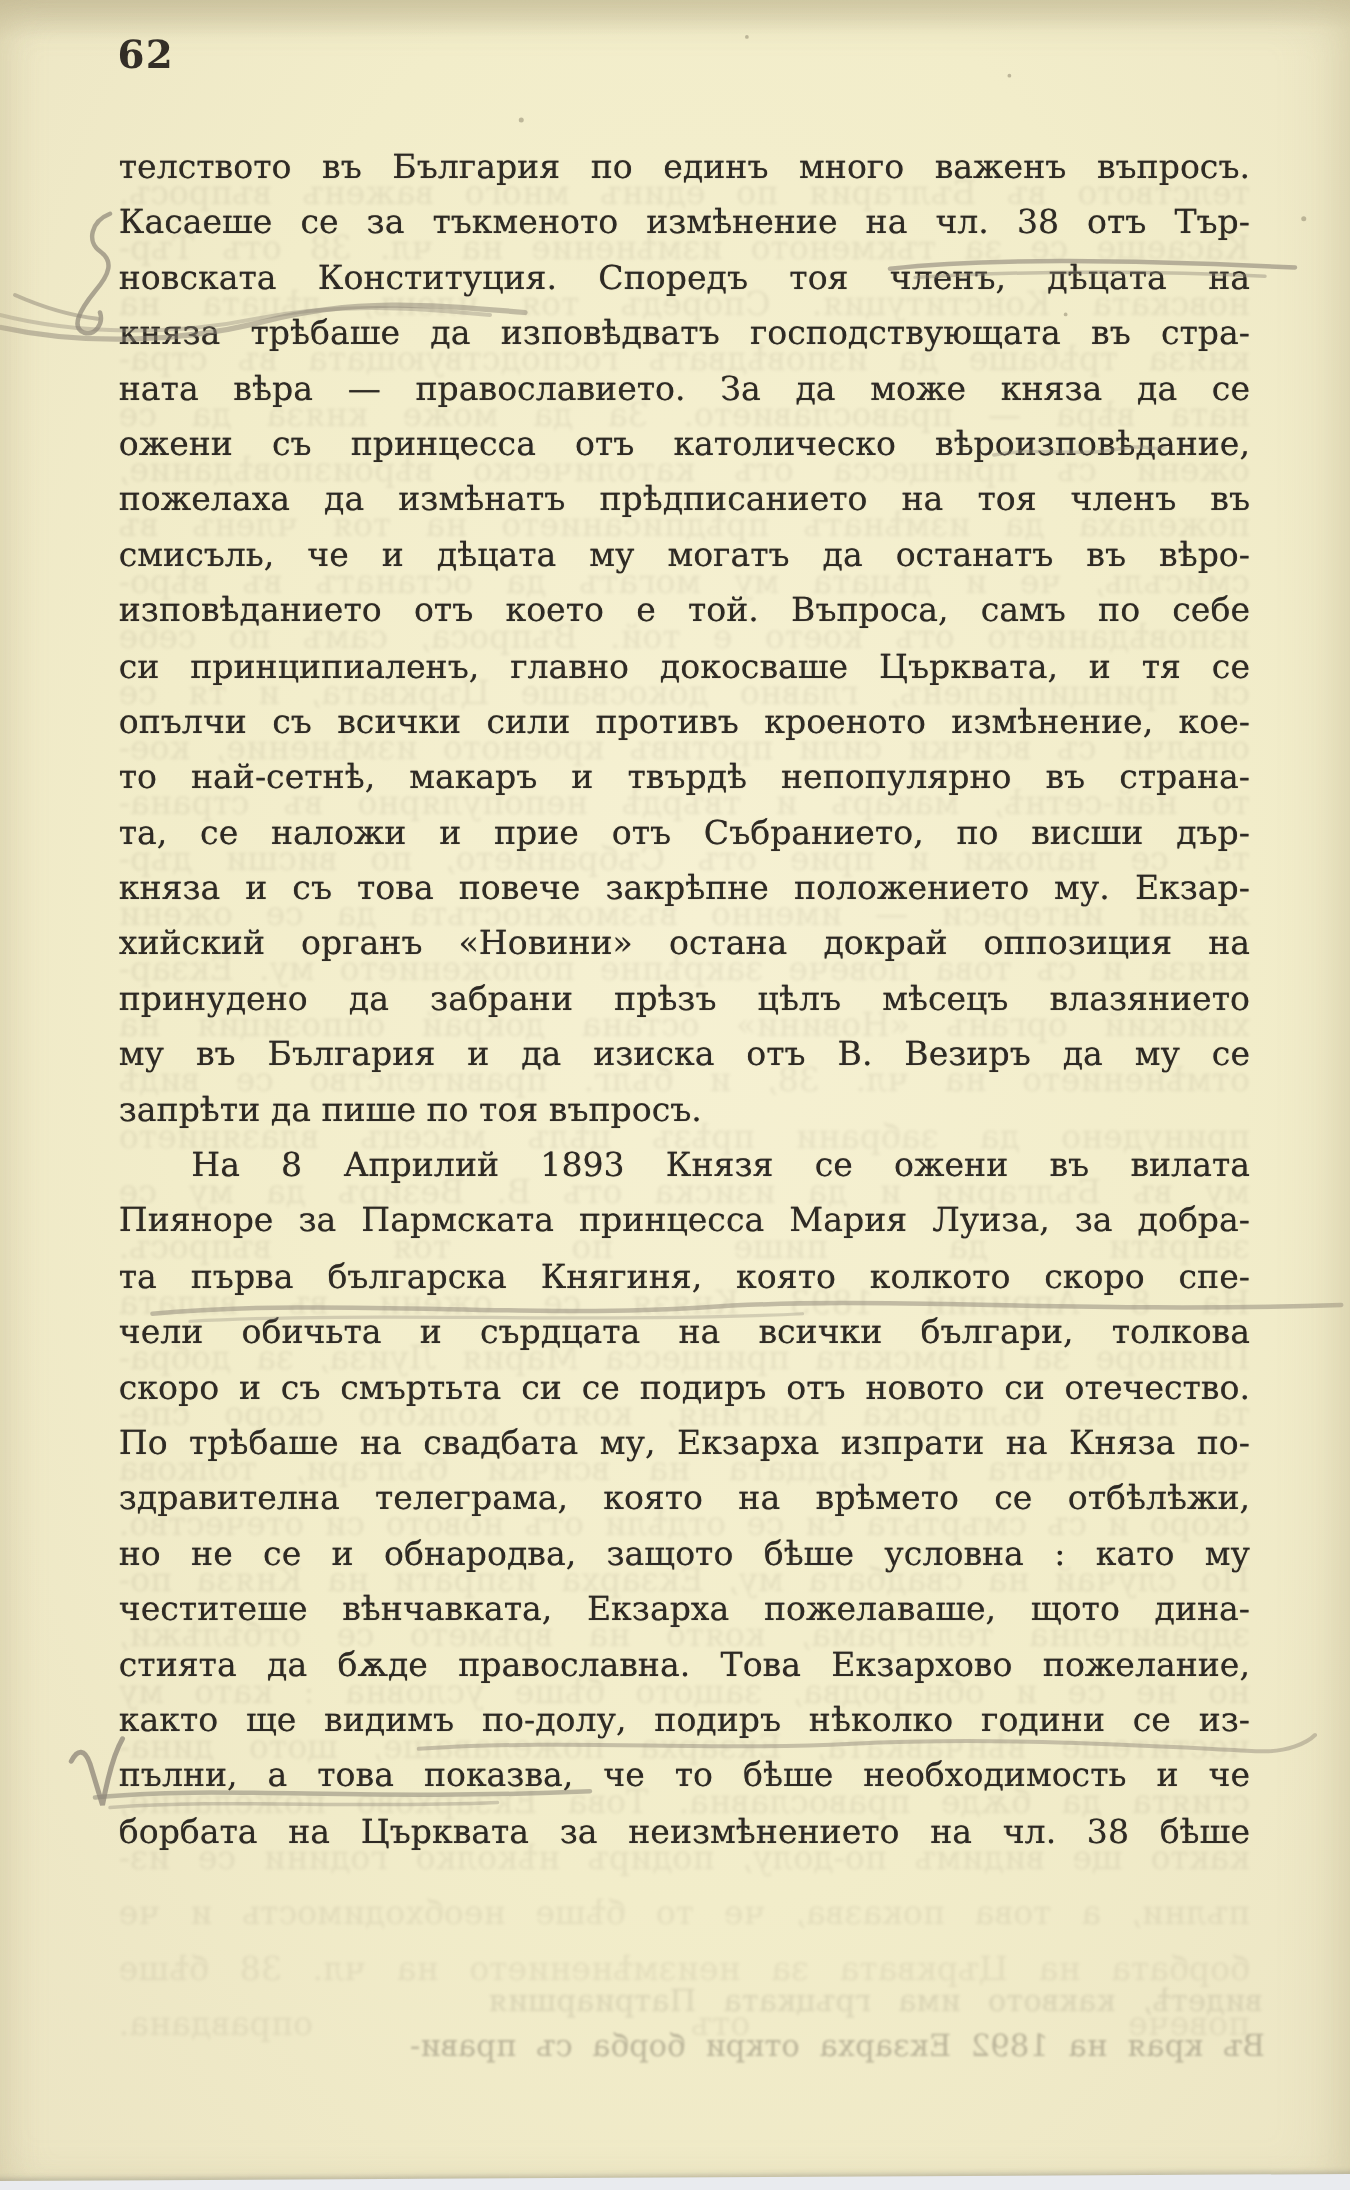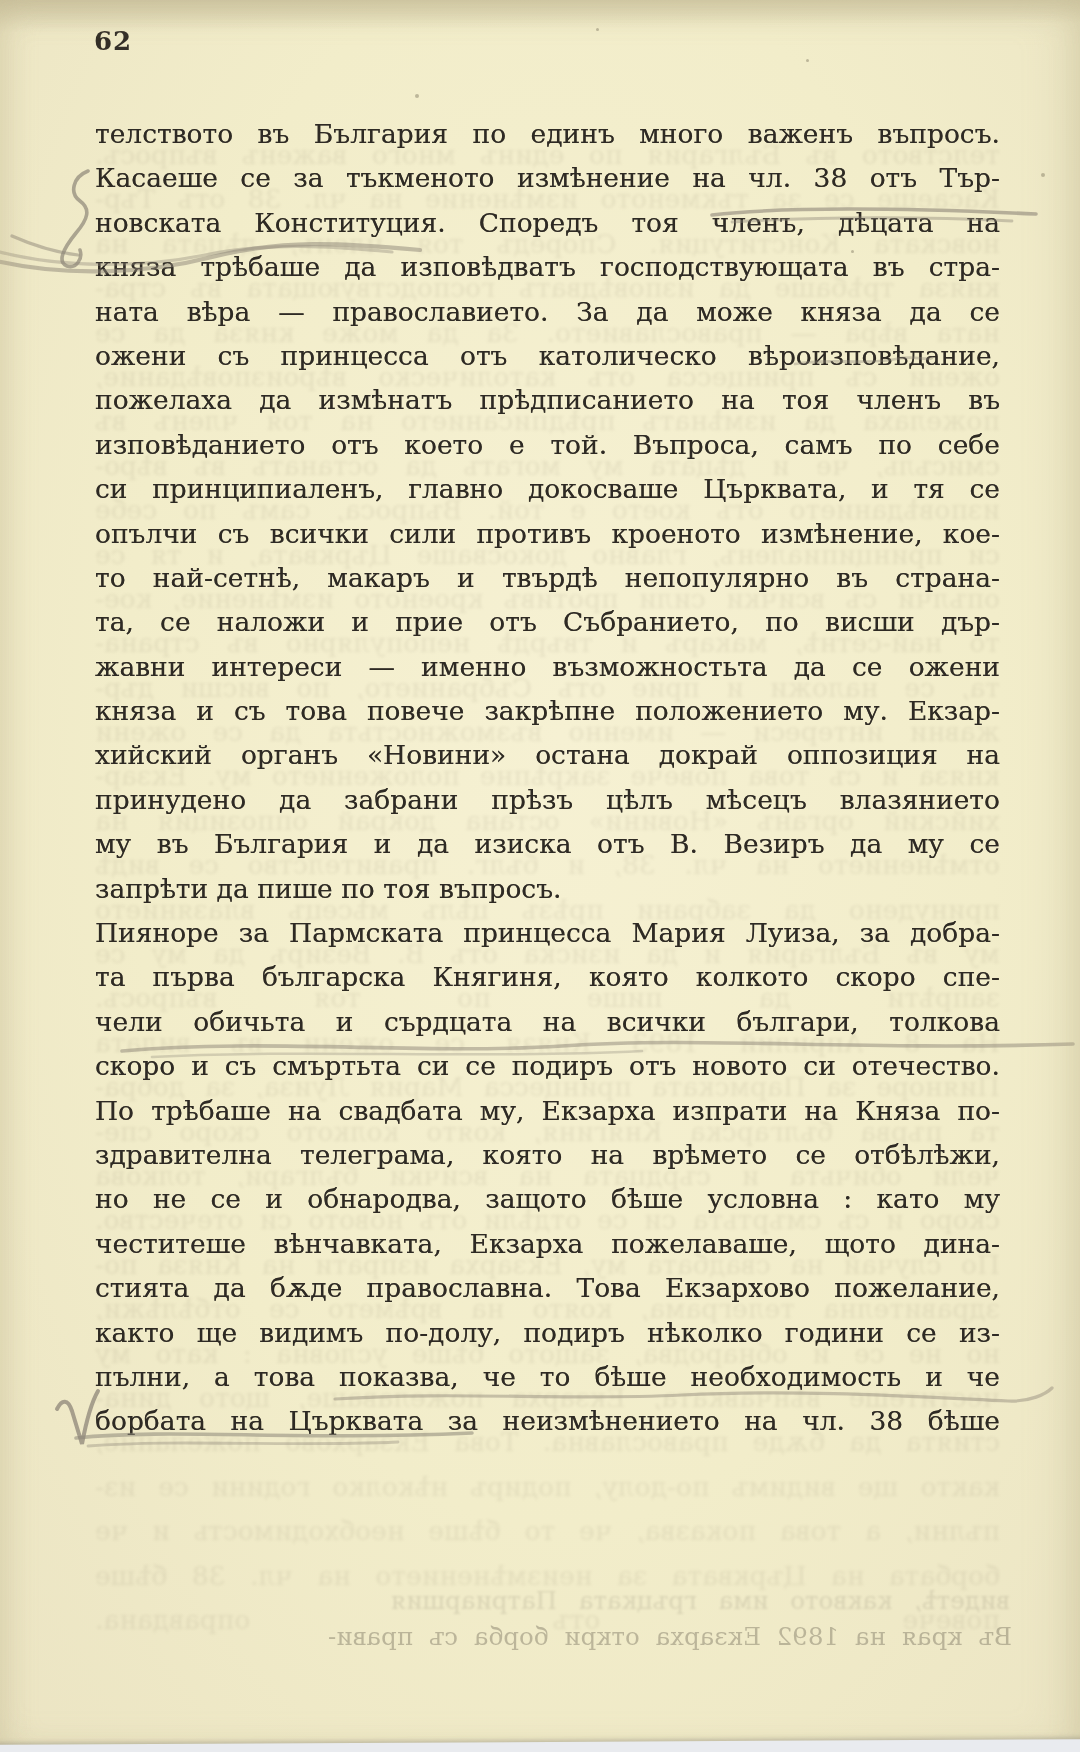--- a/index.html
+++ b/index.html
@@ -15,21 +15,21 @@
   .edge-shade{position:absolute;inset:0;pointer-events:none;
     box-shadow:inset -18px 0 40px rgba(188,176,138,.22),
                inset 12px 0 30px rgba(188,176,138,.14),
                inset 0 14px 30px rgba(188,176,138,.28);}
   .top-edge{position:absolute;top:-14px;left:-10px;right:-10px;height:42px;
     background:linear-gradient(to bottom, rgba(181,170,135,.55), rgba(181,170,135,0));
     transform:rotate(-.5deg);}
   .bottom-edge{position:absolute;left:-12px;right:-12px;bottom:-7px;height:17px;
     background:#e9ebef;transform:rotate(-.3deg);
     box-shadow:0 -2px 4px rgba(140,138,125,.45);}
-  .pageno{position:absolute;left:94px;top:26px;font-size:26px;font-weight:bold;
+  .pageno{position:absolute;left:94px;top:26px;font-size:31px;font-weight:bold;
     color:#332e27;letter-spacing:1px;}
   
   .text{position:absolute;left:95px;top:112px;width:905px;
     font-size:26.5px;line-height:44.4px;color:#2e2a24;
     text-shadow:0 0 .6px rgba(46,42,36,.65);}
   .line{text-align:justify;text-align-last:justify;height:44.4px;overflow:hidden;}
   .line.end{text-align-last:left;}
   .line.indent{text-indent:58px;}
   
   .ghost{position:absolute;left:95px;top:133px;width:905px;
@@ -91,31 +91,32 @@
   <div class="pageno">62</div>
 
   <div class="text">
     <div class="line">телството въ България по единъ много важенъ въпросъ.</div>
     <div class="line">Касаеше се за тъкменото измѣнение на чл. 38 отъ Тър-</div>
     <div class="line">новската Конституция. Споредъ тоя членъ, дѣцата на</div>
     <div class="line">княза трѣбаше да изповѣдватъ господствующата въ стра-</div>
     <div class="line">ната вѣра — православието. За да може княза да се</div>
     <div class="line">ожени съ принцесса отъ католическо вѣроизповѣдание,</div>
     <div class="line">пожелаха да измѣнатъ прѣдписанието на тоя членъ въ</div>
+    <div class="line">смисъль, че и дѣцата му могатъ да останатъ въ вѣро-</div>
     <div class="line">изповѣданието отъ което е той. Въпроса, самъ по себе</div>
     <div class="line">си принципиаленъ, главно докосваше Църквата, и тя се</div>
     <div class="line">опълчи съ всички сили противъ кроеното измѣнение, кое-</div>
     <div class="line">то най-сетнѣ, макаръ и твърдѣ непопулярно въ страна-</div>
     <div class="line">та, се наложи и прие отъ Събранието, по висши дър-</div>
-    <div class="line">жавни интереси — именно възможностьта да се ожени</div>
     <div class="line">княза и съ това повече закрѣпне положението му. Екзар-</div>
     <div class="line">хийский органъ «Новини» остана докрай оппозиция на</div>
     <div class="line">принудено да забрани прѣзъ цѣлъ мѣсецъ влазянието</div>
     <div class="line">му въ България и да изиска отъ В. Везиръ да му се</div>
     <div class="line end">запрѣти да пише по тоя въпросъ.</div>
+    <div class="line indent">На 8 Априлий 1893 Князя се ожени въ вилата</div>
     <div class="line">Пияноре за Пармската принцесса Мария Луиза, за добра-</div>
     <div class="line">та първа българска Княгиня, която колкото скоро спе-</div>
     <div class="line">чели обичьта и сърдцата на всички българи, толкова</div>
     <div class="line">скоро и съ смъртьта си се подиръ отъ новото си отечество.</div>
     <div class="line">По трѣбаше на свадбата му, Екзарха изпрати на Княза по-</div>
     <div class="line">здравителна телеграма, която на врѣмето се отбѣлѣжи,</div>
     <div class="line">но не се и обнародва, защото бѣше условна : като му</div>
     <div class="line">честитеше вѣнчавката, Екзарха пожелаваше, щото дина-</div>
     <div class="line">стията да бѫде православна. Това Екзархово пожелание,</div>
     <div class="line">както ще видимъ по-долу, подиръ нѣколко години се из-</div>

